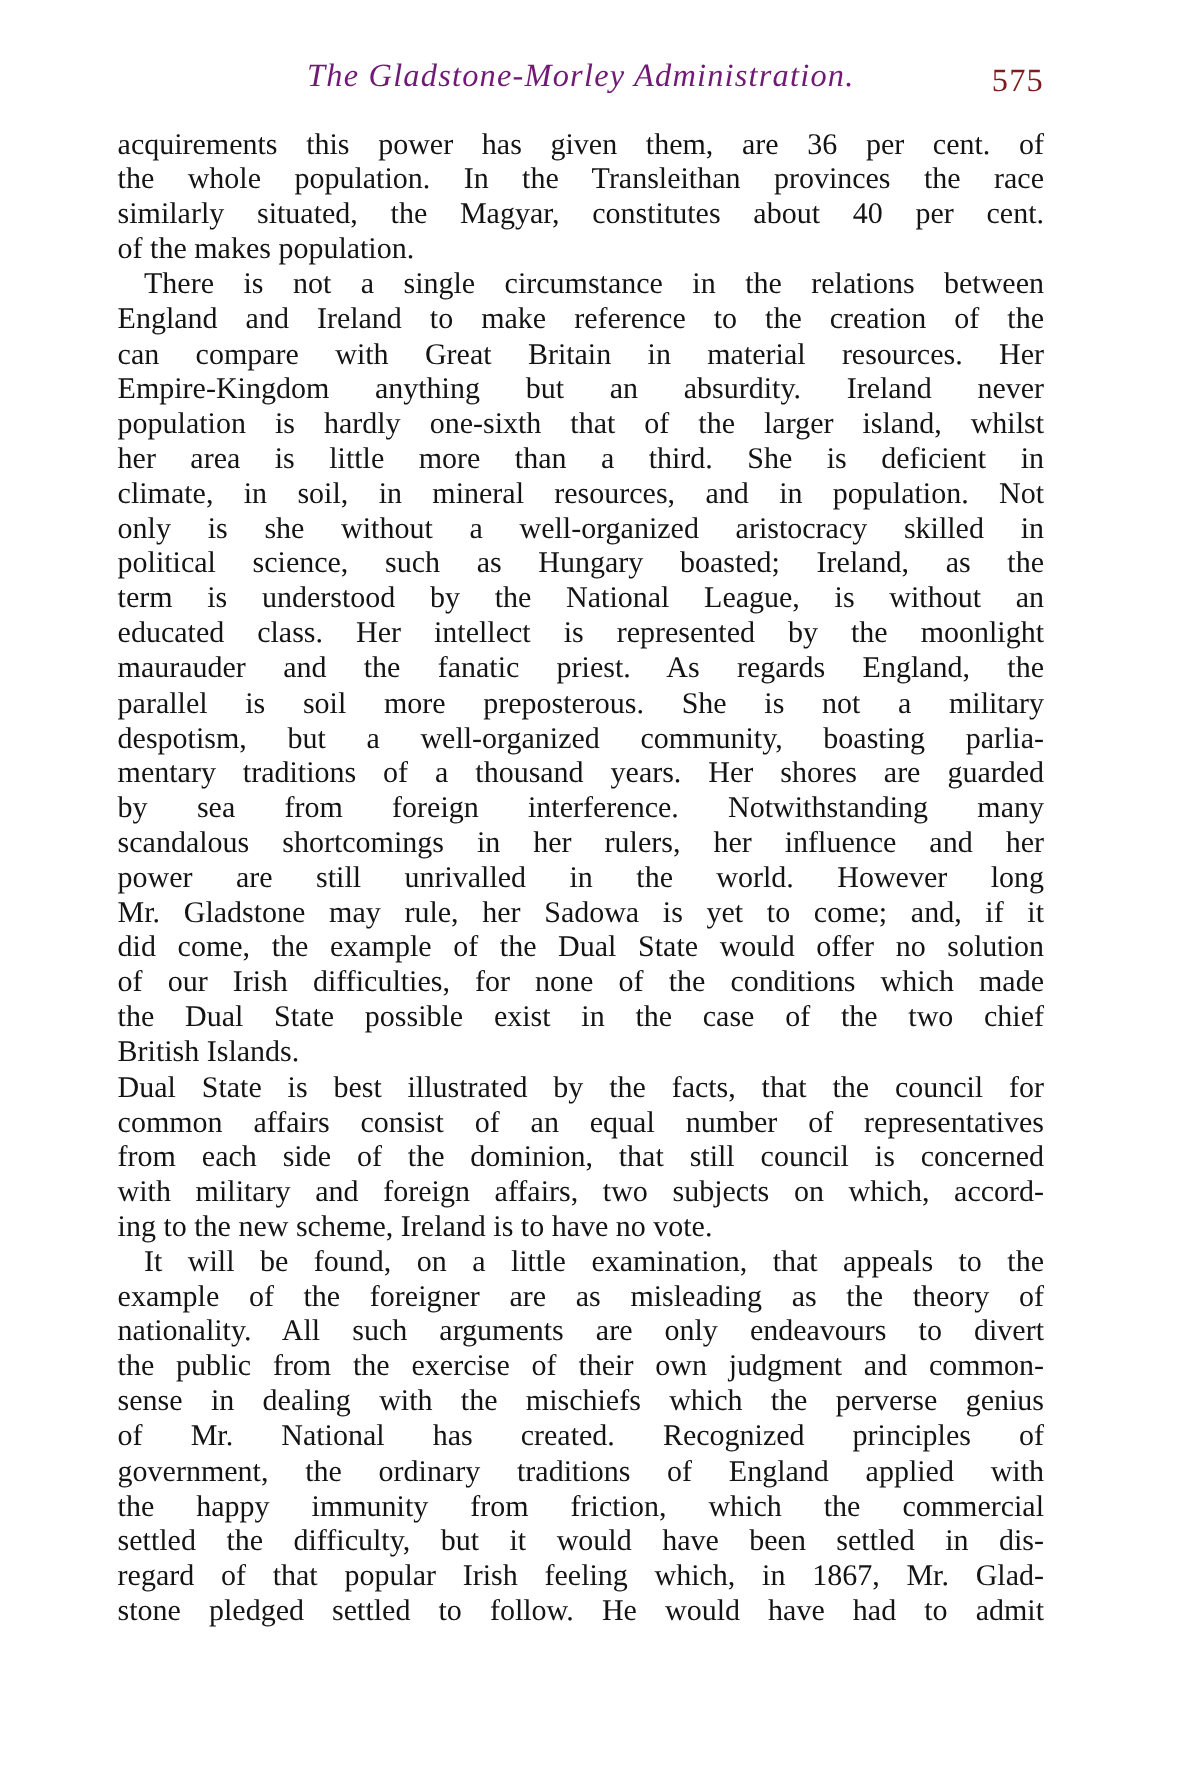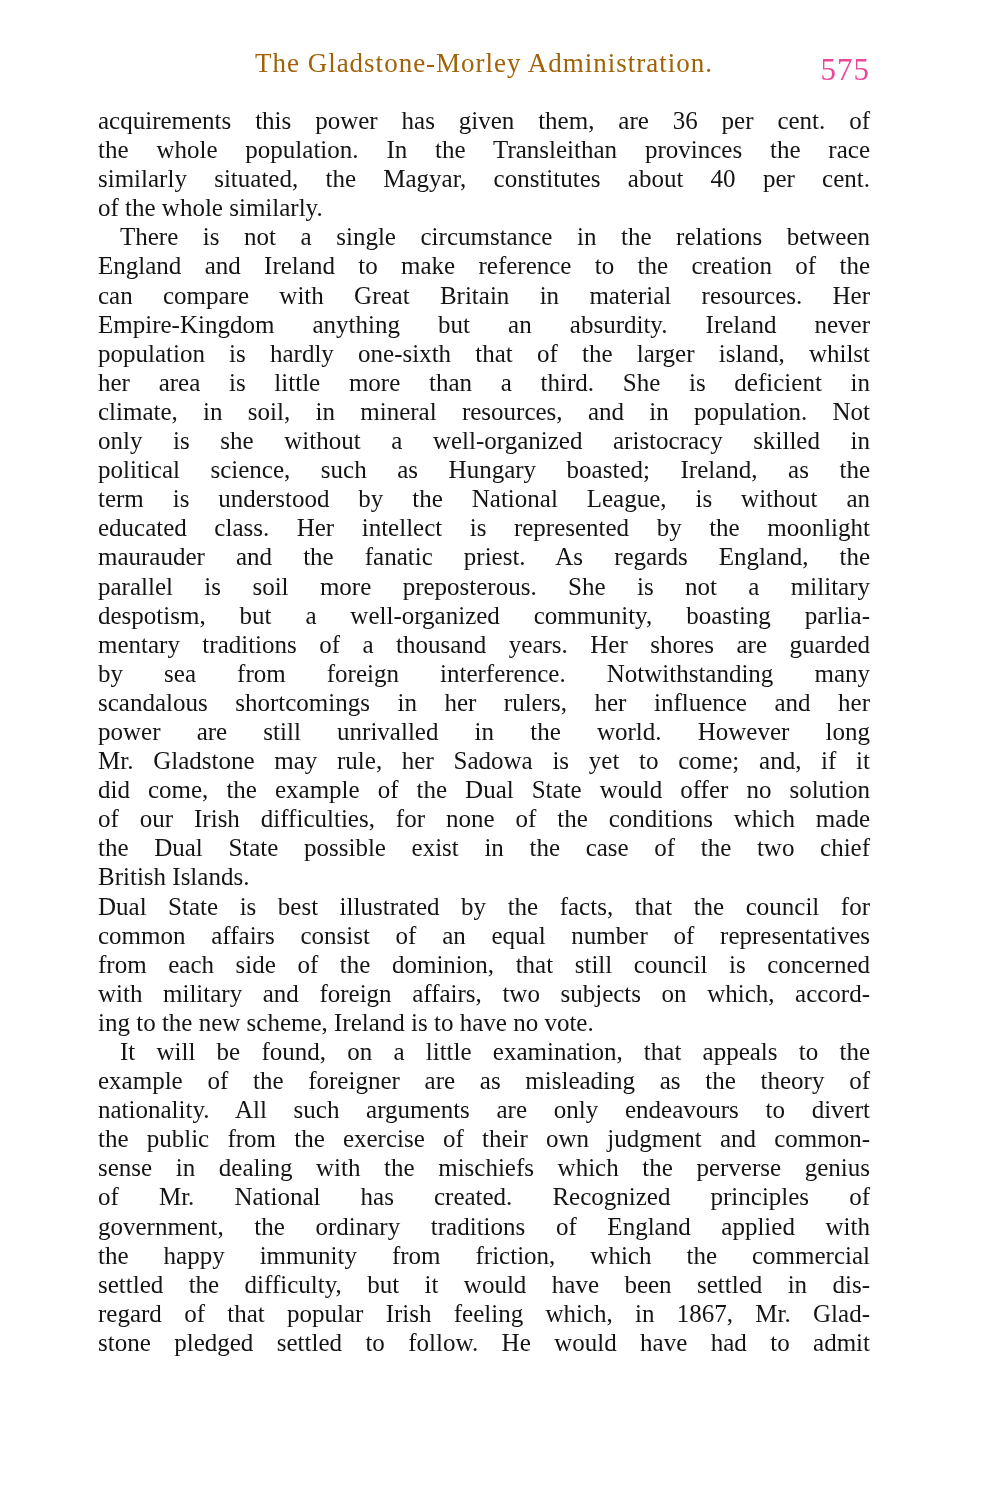--- a/index.html
+++ b/index.html
@@ -21,31 +21,32 @@
       left: 98px;
       width: 772px;
       height: 40px;
     }
     .running-title {
       position: absolute;
       left: 0;
       right: 0;
       top: 0;
       text-align: center;
+      font-style: italic;
       font-size: 27px;
       letter-spacing: 1px;
-      color: #a16207;
+      color: #701a75;
     }
     .page-number {
       position: absolute;
       right: 0;
       top: 4px;
-      font-size: 31px;
+      font-size: 27px;
       letter-spacing: 1px;
-      color: #ec4899;
+      color: #7f1d1d;
     }
     .body-text {
       position: absolute;
       top: 106px;
       left: 98px;
       width: 772px;
     }
     .line {
       display: block;
       height: 29.1px;
@@ -79,21 +80,21 @@
 <div class="header">
   <div class="running-title">The Gladstone-Morley Administration.</div>
   <div class="page-number">575</div>
 </div>
 
 <div class="body-text" id="body-text">
     <div class="paragraph">
       <div class="line"><span class="line-inner">acquirements this power has given them, are 36 per cent. of</span></div>
       <div class="line"><span class="line-inner">the whole population. In the Transleithan provinces the race</span></div>
       <div class="line"><span class="line-inner">similarly situated, the Magyar, constitutes about 40 per cent.</span></div>
-      <div class="line last"><span class="line-inner">of the whole similarly.</span></div>
+      <div class="line last"><span class="line-inner">of the makes population.</span></div>
     </div>
     <div class="paragraph">
       <div class="line indent"><span class="line-inner">There is not a single circumstance in the relations between</span></div>
       <div class="line"><span class="line-inner">England and Ireland to make reference to the creation of the</span></div>
       <div class="line"><span class="line-inner">can compare with Great Britain in material resources. Her</span></div>
       <div class="line"><span class="line-inner">Empire-Kingdom anything but an absurdity. Ireland never</span></div>
       <div class="line"><span class="line-inner">population is hardly one-sixth that of the larger island, whilst</span></div>
       <div class="line"><span class="line-inner">her area is little more than a third. She is deficient in</span></div>
       <div class="line"><span class="line-inner">climate, in soil, in mineral resources, and in population. Not</span></div>
       <div class="line"><span class="line-inner">only is she without a well-organized aristocracy skilled in</span></div>

